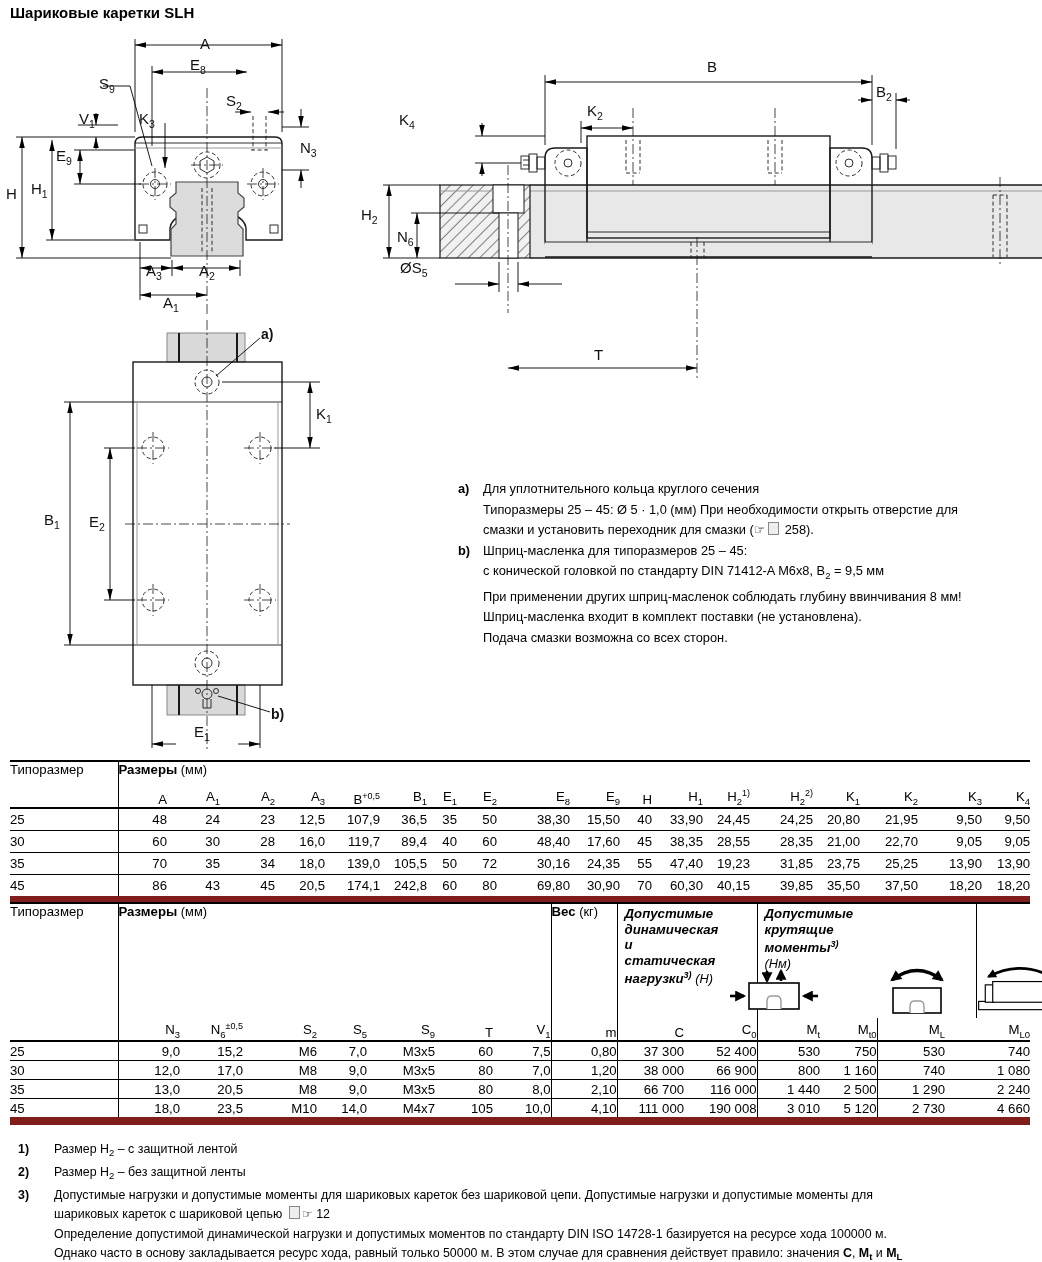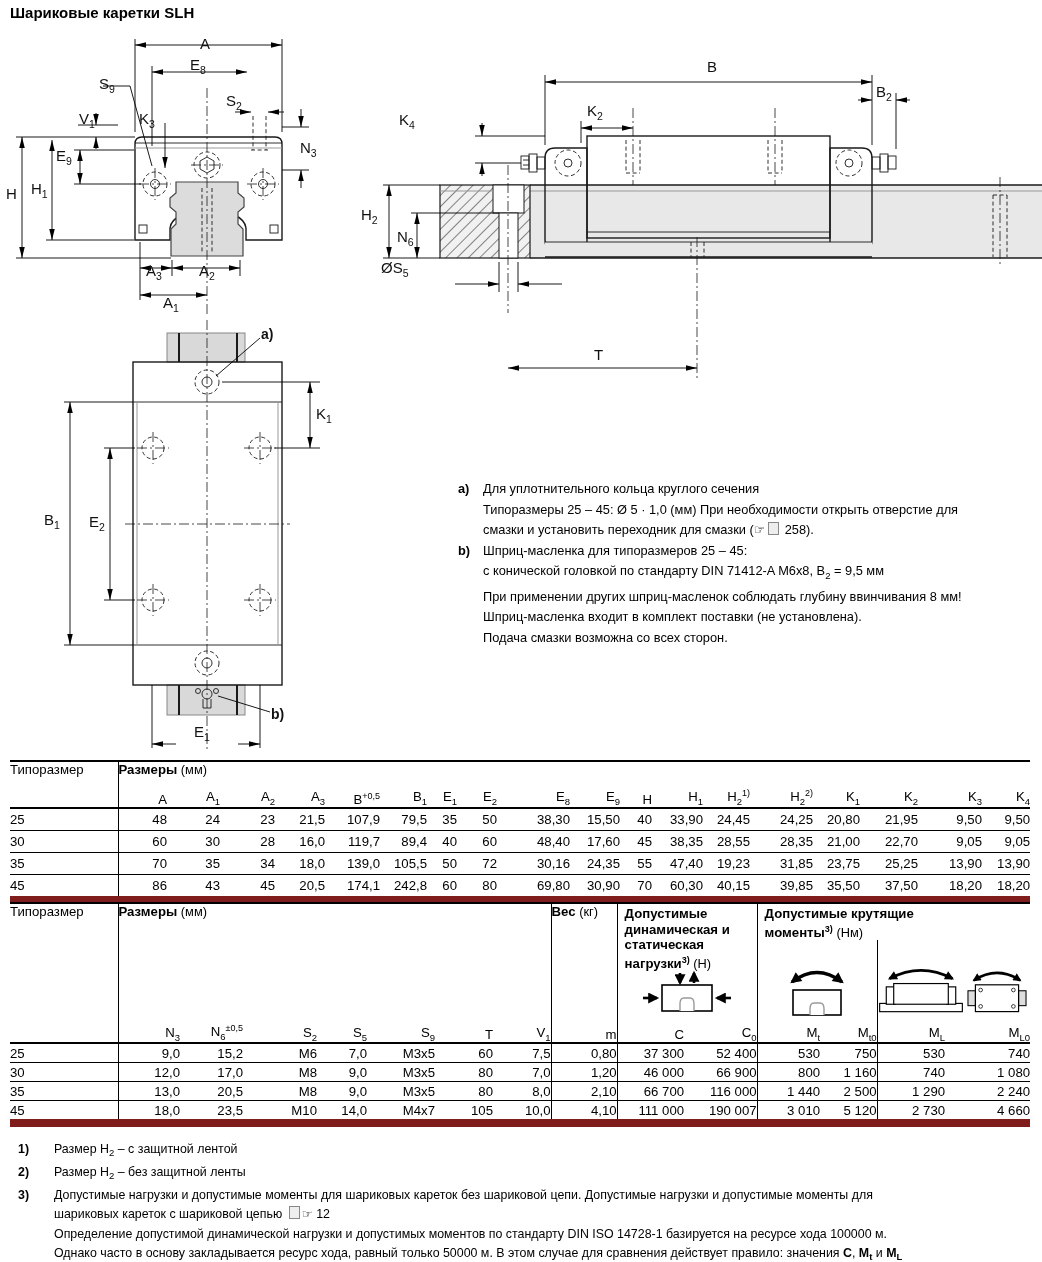--- a/index.html
+++ b/index.html
@@ -36,21 +36,21 @@
   #t1 tr.g2 th{height:25px;}
   #t2 tr.g1 th{height:114px;}
   #t2 tr.g2 th{height:22px;}
   tr.data{border-top:1px solid #000;}
   tr.data th,tr.data td{height:21px;vertical-align:middle;}
   #t2 tr.data th,#t2 tr.data td{height:18px;}
   tr.g2{border-bottom:2.5px solid #000;}
   th.szc{text-align:left;font-weight:bold;border-right:1px solid #000;padding-left:8px;margin-top:38px;}
   .bL{border-left:1px solid #000;}
   
-  .cellflex{display:flex;flex-direction:column;height:100%;}
+  .cellflex{display:flex;flex-direction:row;height:100%;font-style:italic;}
   .cellflex .ttl{padding:2px 4px 0 7px;font-size:12.8px;line-height:15.5px;text-align:left;}
   .cellflex .ttl b{font-size:13.2px;}
   .icn-wrap{margin-top:auto;display:flex;justify-content:center;padding-bottom:3px;}
   .tq-icons{display:flex;flex:1;align-items:flex-end;}
   .tq-l{width:120px;flex:none;border-right:1px solid #000;display:flex;justify-content:center;align-items:flex-end;padding-bottom:3px;height:100%;box-sizing:border-box;}
   .tq-r{flex:1;display:flex;justify-content:space-evenly;align-items:flex-end;padding-bottom:3px;}
   
   #fns{position:absolute;left:10px;top:1140px;width:1024px;font-size:12.4px;line-height:19.4px;}
   #fns .fn{display:flex;}
   #fns .fm{width:44px;flex:none;font-weight:bold;padding-left:8px;box-sizing:border-box;}
@@ -301,21 +301,21 @@
 <div class="dlbl" style="left:31px;top:181px">H<sub>1</sub></div>
 <div class="dlbl" style="left:146px;top:263px">A<sub>3</sub></div>
 <div class="dlbl" style="left:199px;top:263px">A<sub>2</sub></div>
 <div class="dlbl" style="left:163px;top:295px">A<sub>1</sub></div>
 <div class="dlbl" style="left:707px;top:59px">B</div>
 <div class="dlbl" style="left:587px;top:103px">K<sub>2</sub></div>
 <div class="dlbl" style="left:876px;top:84px">B<sub>2</sub></div>
 <div class="dlbl" style="left:399px;top:112px">K<sub>4</sub></div>
 <div class="dlbl" style="left:361px;top:207px">H<sub>2</sub></div>
 <div class="dlbl" style="left:397px;top:229px">N<sub>6</sub></div>
-<div class="dlbl" style="left:381px;top:260px">ØS<sub>5</sub></div>
+<div class="dlbl" style="left:400px;top:260px">ØS<sub>5</sub></div>
 <div class="dlbl" style="left:594px;top:347px">T</div>
 <div class="dlbl ref" style="left:261px;top:327px">a)</div>
 <div class="dlbl" style="left:316px;top:406px">K<sub>1</sub></div>
 <div class="dlbl" style="left:44px;top:512px">B<sub>1</sub></div>
 <div class="dlbl" style="left:89px;top:514px">E<sub>2</sub></div>
 <div class="dlbl ref" style="left:271px;top:707px">b)</div>
 <div class="dlbl" style="left:194px;top:724px">E<sub>1</sub></div>
 
 <div id="notes">
   <div class="nrow">
@@ -375,23 +375,23 @@
         <th class="num">K<sub>3</sub></th>
         <th class="num">K<sub>4</sub></th>
       </tr>
   </thead>
   <tbody>
       <tr class="data">
         <th class="szc">25</th>
         <td class="num">48</td>
         <td class="num">24</td>
         <td class="num">23</td>
-        <td class="num">21,5</td>
+        <td class="num">12,5</td>
         <td class="num">107,9</td>
-        <td class="num">79,5</td>
+        <td class="num">36,5</td>
         <td class="num">35</td>
         <td class="num">50</td>
         <td class="num">38,30</td>
         <td class="num">15,50</td>
         <td class="num">40</td>
         <td class="num">33,90</td>
         <td class="num">24,45</td>
         <td class="num">24,25</td>
         <td class="num">20,80</td>
         <td class="num">21,95</td>
@@ -574,21 +574,21 @@
       <tr class="data">
         <th class="szc">30</th>
         <td class="num">12,0</td>
         <td class="num">17,0</td>
         <td class="num">M8</td>
         <td class="num">9,0</td>
         <td class="num">M3x5</td>
         <td class="num">80</td>
         <td class="num">7,0</td>
         <td class="num bL">1,20</td>
-        <td class="num bL">46 000</td>
+        <td class="num bL">38 000</td>
         <td class="num">66 900</td>
         <td class="num bL">800</td>
         <td class="num">1 160</td>
         <td class="num bL">740</td>
         <td class="num">1 080</td>
       </tr>
       <tr class="data">
         <th class="szc">35</th>
         <td class="num">13,0</td>
         <td class="num">20,5</td>
@@ -609,21 +609,21 @@
         <th class="szc">45</th>
         <td class="num">18,0</td>
         <td class="num">23,5</td>
         <td class="num">M10</td>
         <td class="num">14,0</td>
         <td class="num">M4x7</td>
         <td class="num">105</td>
         <td class="num">10,0</td>
         <td class="num bL">4,10</td>
         <td class="num bL">111 000</td>
-        <td class="num">190 007</td>
+        <td class="num">190 008</td>
         <td class="num bL">3 010</td>
         <td class="num">5 120</td>
         <td class="num bL">2 730</td>
         <td class="num">4 660</td>
       </tr>
     </tbody>
 </table>
 
 <div id="fns">
   <div class="fn">

